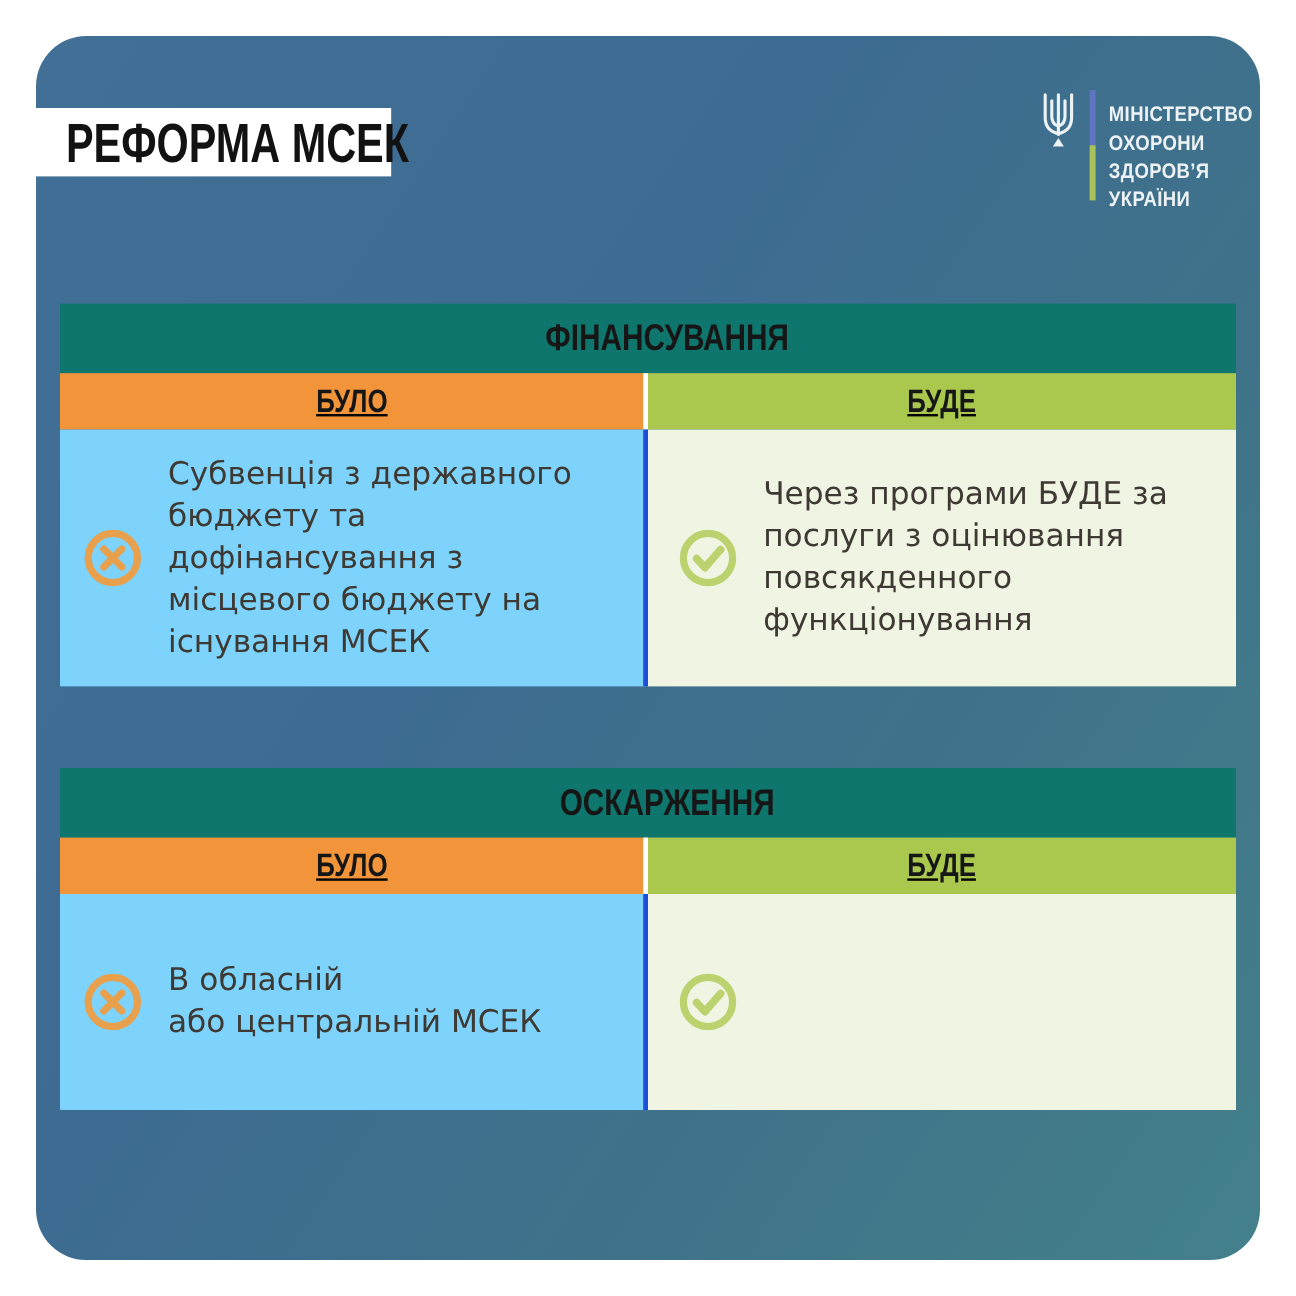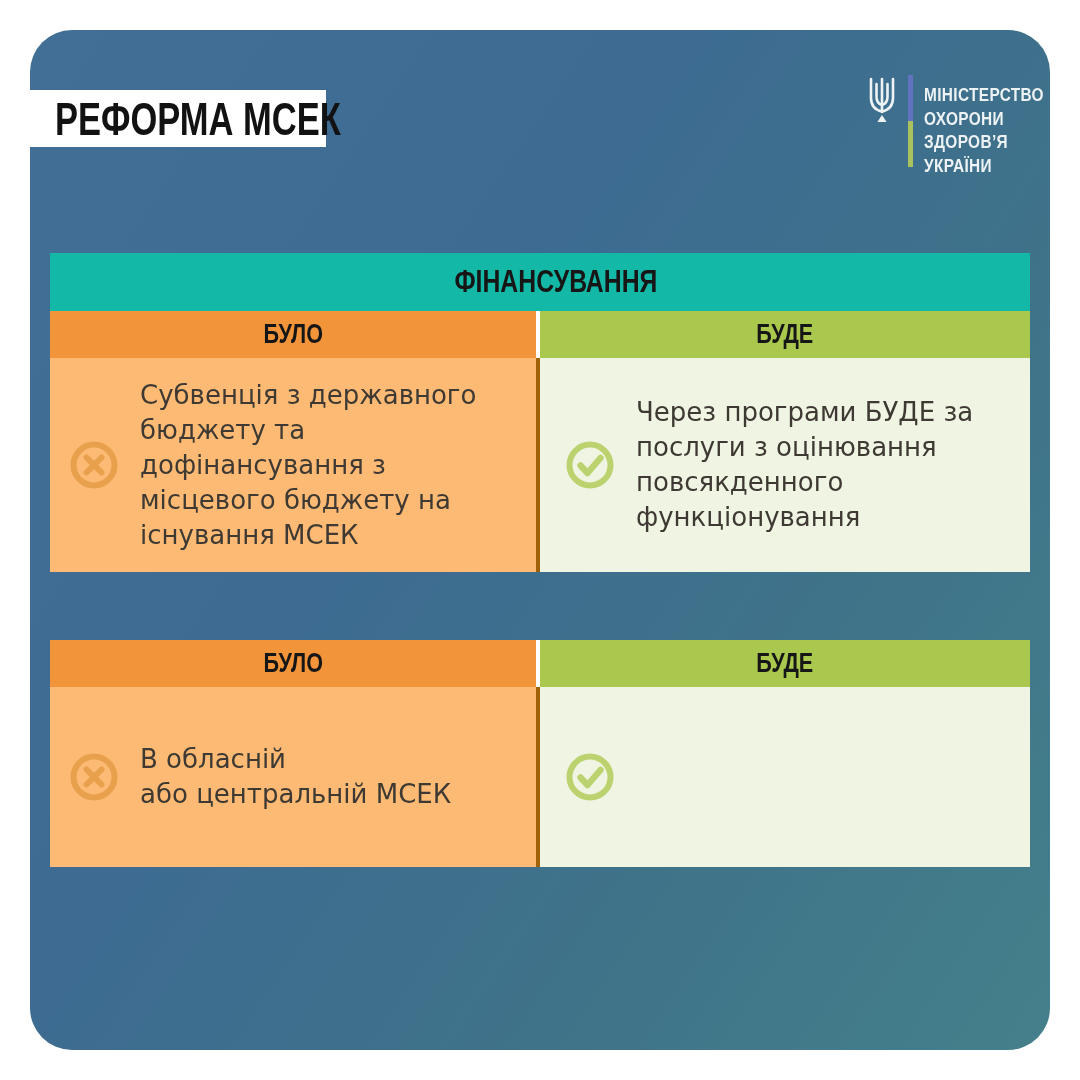--- a/index.html
+++ b/index.html
@@ -37,39 +37,39 @@
   .ministry-text div{
     font-size:17.5px;line-height:23.5px;font-weight:bold;color:#EDF2F4;
     transform:scaleX(0.88);transform-origin:left center;white-space:nowrap;letter-spacing:0.4px;
   }
 
   
   .tbl{position:absolute;left:50px;width:980px;}
   .tbl-1{top:253px;}
   .tbl-2{top:640px;}
   .tbl-title{
-    height:58px;background:#14b8a6;display:flex;align-items:center;justify-content:center;padding-left:31px;
+    height:58px;background:#0f766e;display:flex;align-items:center;justify-content:center;padding-left:31px;
   }
   .tbl-title .cond, .col .cond{
     display:inline-block;font-weight:bold;color:#161616;transform:scaleX(0.8);white-space:nowrap;
   }
   .tbl-title .cond{font-size:31px;}
   .tbl-cols{display:flex;height:47px;}
-  .col{flex:0 0 50%;box-sizing:border-box;display:flex;align-items:center;justify-content:center;}
+  .col{flex:0 0 50%;box-sizing:border-box;display:flex;align-items:center;justify-content:center;text-decoration:underline;}
   .col .cond{font-size:27px;}
   .col-was{background:#F2953A;border-right:4px solid #ffffff;}
   .col-will{background:#A9C84D;}
   .tbl-body{display:flex;}
   .tbl-1 .tbl-body{height:214px;}
   .tbl-2 .tbl-body{height:180px;}
   .cell{
     flex:0 0 50%;box-sizing:border-box;display:flex;align-items:center;
     padding:0 18px 0 20px;
   }
-  .cell-was{background:#fdba74;border-right:4px solid #a16207;}
+  .cell-was{background:#7dd3fc;border-right:4px solid #1d4ed8;}
   .cell-will{background:#F0F4E3;}
   .cell-will{padding-left:26px;}
   .cell .icon{flex:0 0 48px;width:48px;height:48px;margin-right:22px;}
   .cell p{
     margin:0;font-family:"DejaVu Sans",sans-serif;font-size:26px;line-height:35px;
     color:#3E3A33;white-space:pre-line;
   }
 </style>
 </head>
 <body>
@@ -139,20 +139,23 @@
         </span>
         <p>Через програми БУДЕ за
 послуги з оцінювання
 повсякденного
 функціонування</p>
       </div>
     </div>
   </section>
 
   <section class="tbl tbl-2">
+    <div class="tbl-title">
+      <span class="cond">ОСКАРЖЕННЯ</span>
+    </div>
     <div class="tbl-cols">
       <div class="col col-was">
         <span class="cond">БУЛО</span>
       </div>
       <div class="col col-will">
         <span class="cond">БУДЕ</span>
       </div>
     </div>
     <div class="tbl-body">
       <div class="cell cell-was">

